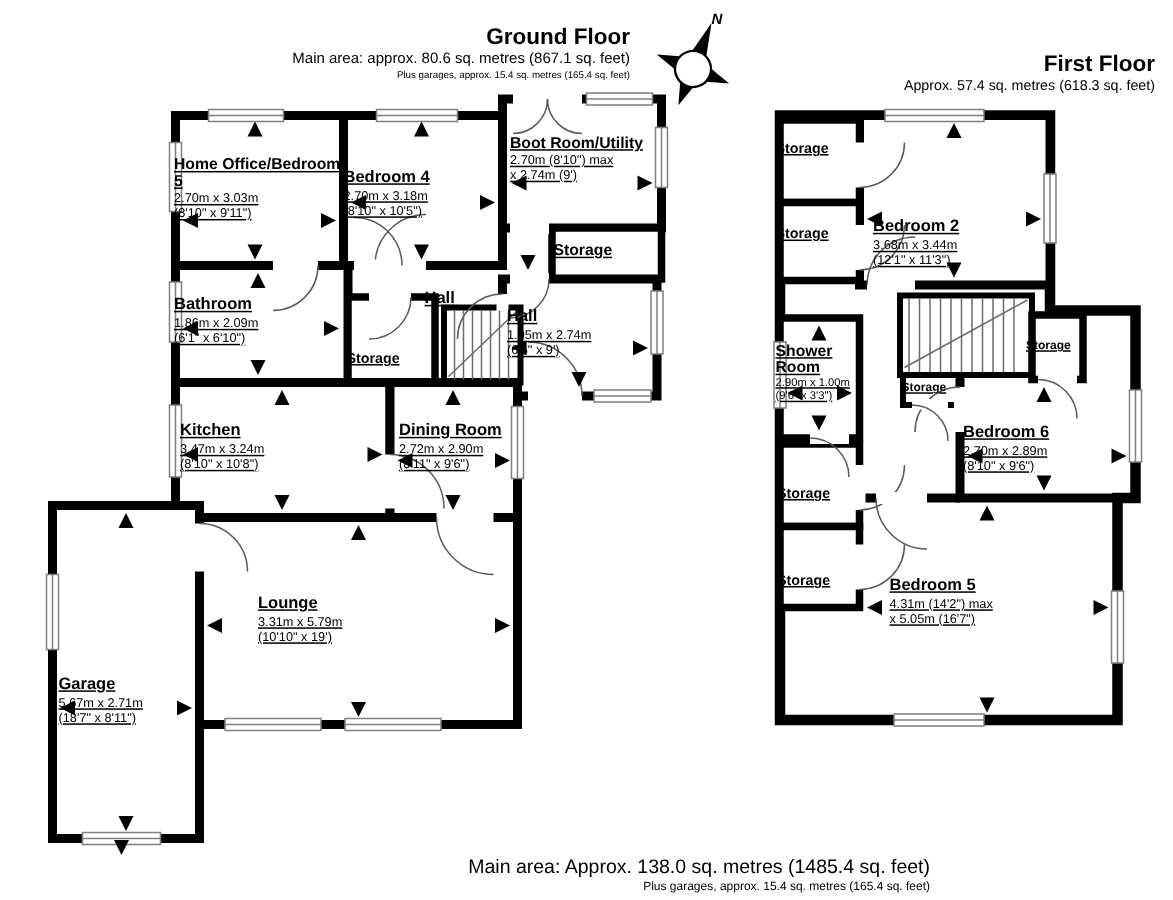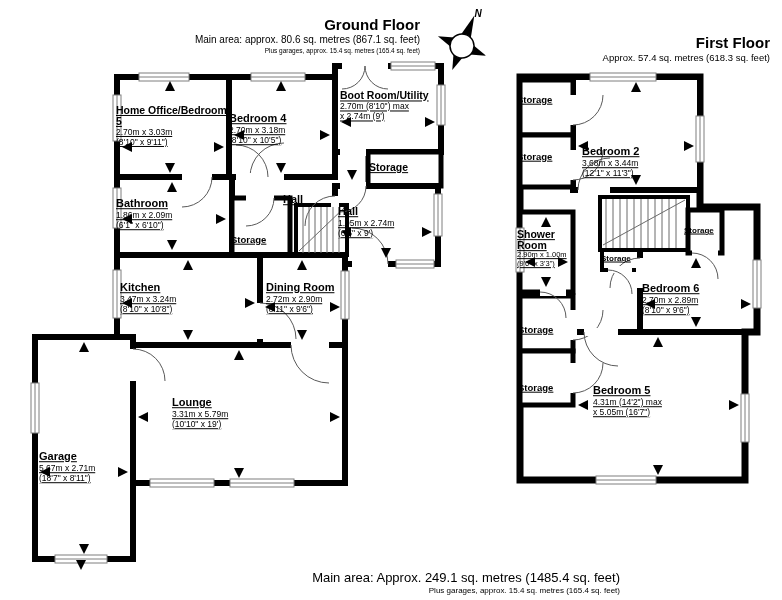--- a/index.html
+++ b/index.html
@@ -339,17 +339,17 @@
   <div class="rd">x 5.05m (16'7")</div>
 </div>
 <div class="lbl st" style="left:547px;top:100px;width:60px;">Storage</div>
 <div class="lbl st" style="left:547px;top:157px;width:60px;">Storage</div>
 <div class="lbl st" style="left:548px;top:330px;width:60px;">Storage</div>
 <div class="lbl st" style="left:548px;top:388px;width:60px;">Storage</div>
 <div class="lbl st-sm" style="left:704px;top:231px;width:40px;">Storage</div>
 <div class="lbl st-sm" style="left:621px;top:259px;width:40px;">Storage</div>
 
 <div class="title-block" style="left:170px;top:570px;width:450px;">
-  <div class="f1">Main area: Approx. 249.1 sq. metres (1485.4 sq. feet)</div>
+  <div class="f1">Main area: Approx. 138.0 sq. metres (1485.4 sq. feet)</div>
   <div class="f2">Plus garages, approx. 15.4 sq. metres (165.4 sq. feet)</div>
 </div>
 
 </div>
 
 </body></html>

